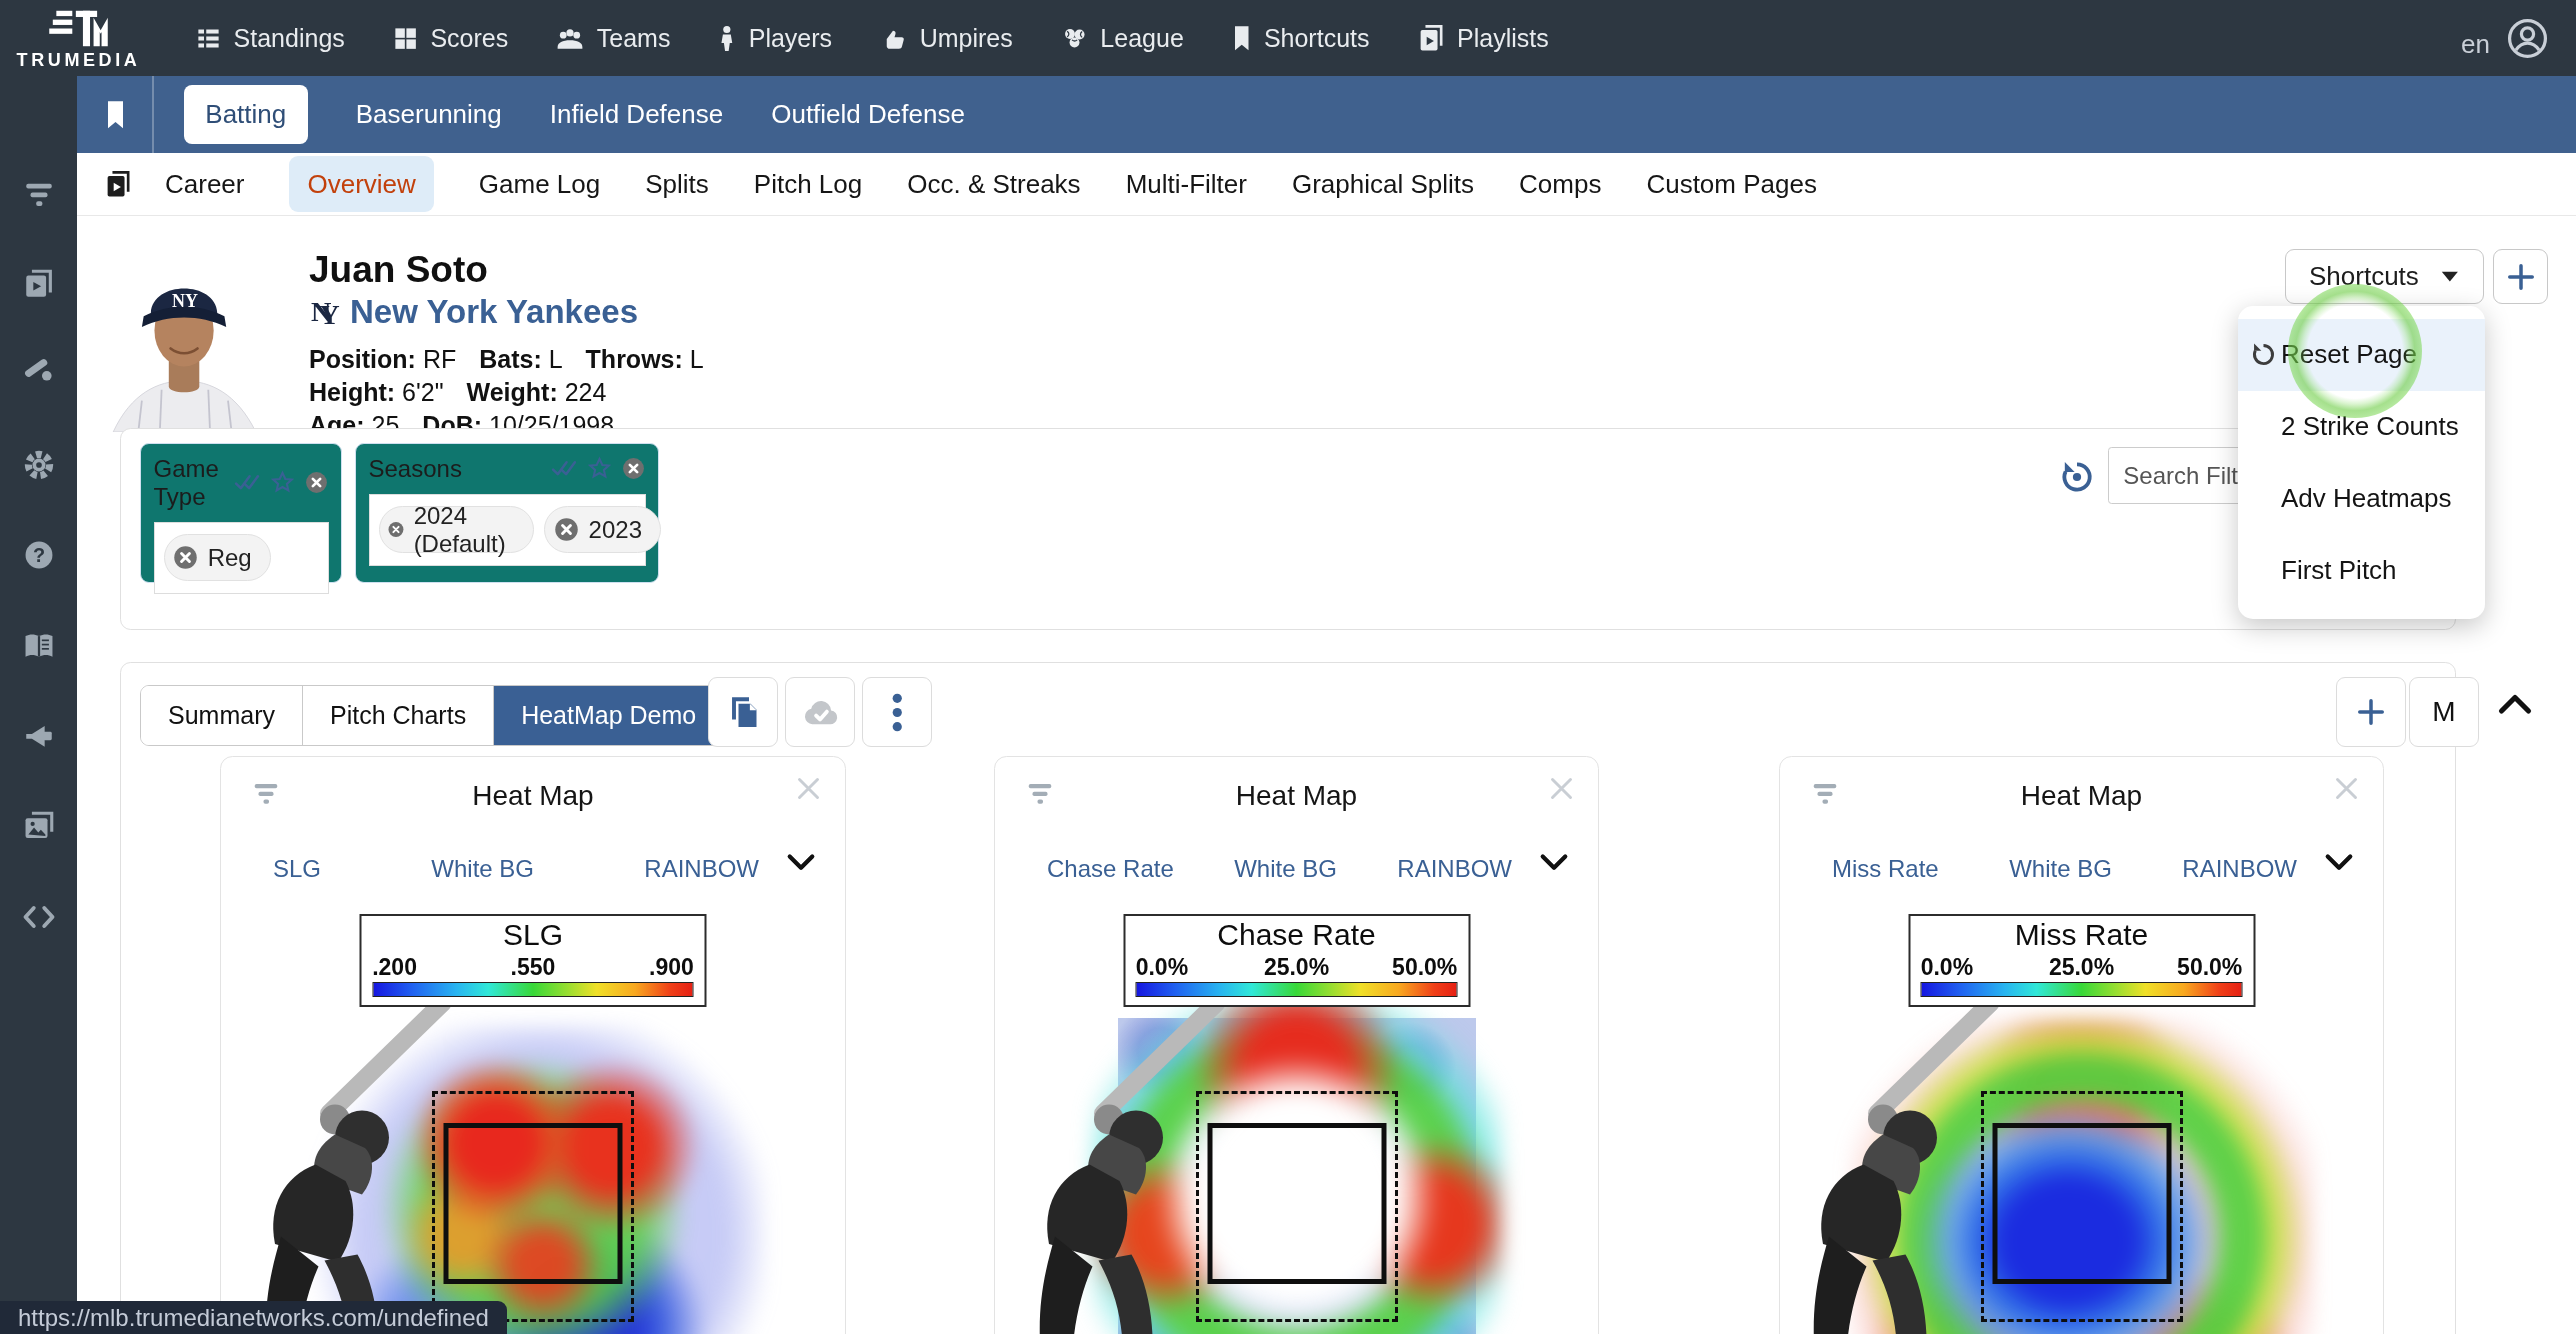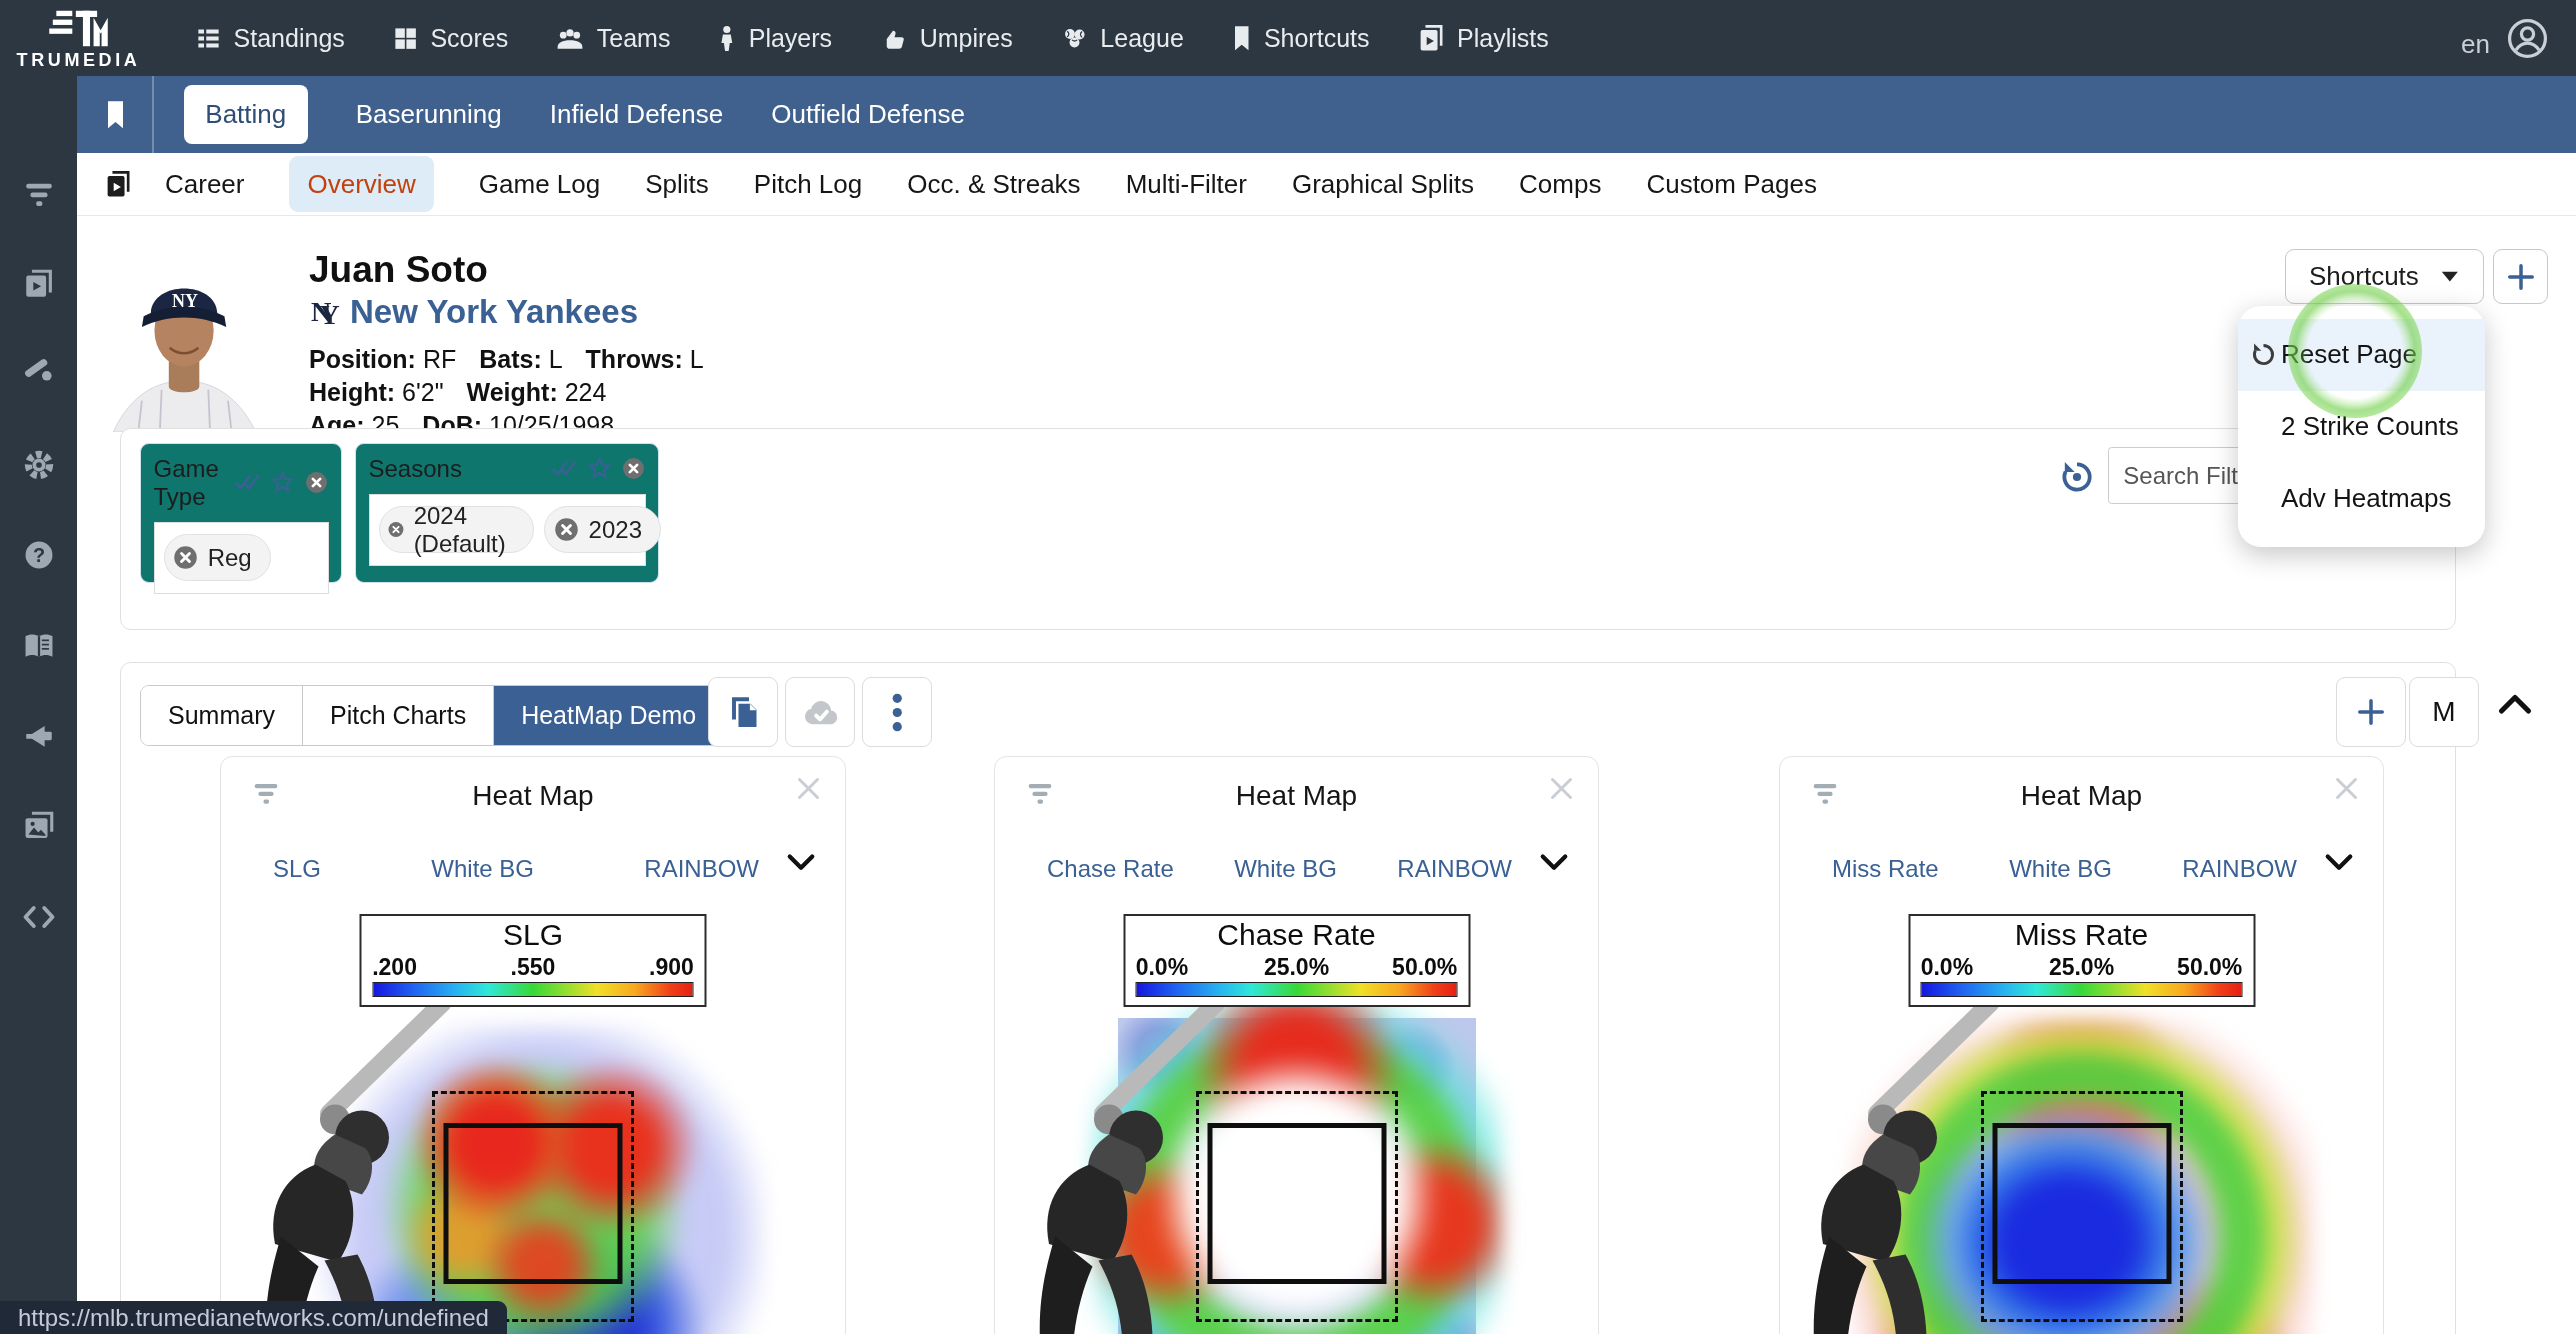--- a/index.html
+++ b/index.html
@@ -42,21 +42,21 @@
   .pname{position:absolute;left:309px;top:249px;font-size:37px;font-weight:bold;color:#101010;}
   .pteam{position:absolute;left:309px;top:293px;display:flex;align-items:center;gap:9px;font-size:33px;font-weight:bold;color:#3a6094;}
   .pdetails{position:absolute;left:309px;top:343px;font-size:25px;color:#111;line-height:33px;}
   .pdetails b{font-weight:bold;}
   .pdetails .v{margin-right:23px;}
 
   
   .btn{background:#fff;border:1.8px solid #c8c8c8;border-radius:9px;display:flex;align-items:center;justify-content:center;cursor:pointer;}
   .shortcuts-btn{position:absolute;left:2285px;top:249px;width:199px;height:55px;gap:21.5px;font-size:26px;color:#1d1d1d;}
   .add-page-btn{position:absolute;left:2493px;top:249px;width:55px;height:55px;color:#3a6094;}
-  .menu{position:absolute;left:2238px;top:306px;width:247px;background:#fff;border-radius:23px;box-shadow:0 7.2px 27px rgba(0,0,0,.22);padding:12.5px 0;z-index:40;}
+  .menu{position:absolute;left:2238px;top:306px;width:247px;background:#fff;border-radius:15px;box-shadow:0 7.2px 27px rgba(0,0,0,.22);padding:12.5px 0;z-index:40;}
   .menu-item{height:72px;display:flex;align-items:center;padding-left:43px;font-size:26px;color:#141414;cursor:pointer;position:relative;}
   .menu-item.hl{background:#eaf2fb;}
   .menu-item .reset-ic{position:absolute;left:10.7px;top:21.5px;}
   .click-ring{position:absolute;left:2288px;top:284px;width:134px;height:134px;border-radius:50%;z-index:41;pointer-events:none;
      background:radial-gradient(circle,rgba(255,255,255,0) 50%,rgba(126,217,87,.28) 56%,rgba(110,205,70,.62) 63%,rgba(126,217,87,.55) 72%,rgba(160,230,130,.25) 79%,rgba(255,255,255,0) 85%);}
 
   
   .fpanel{position:absolute;left:120px;top:428px;width:2336px;height:202px;border:1.8px solid #e0e0e0;border-radius:10.7px;background:#fff;}
   .fgroup{position:absolute;top:14.3px;height:140px;background:#0f766e;border:1.8px solid #cfe0f0;border-radius:9px;padding:10.7px 12.5px;}
   .fg-gametype{left:19px;width:202px;}
@@ -390,20 +390,23 @@
           <path d="M4.2 2.8v6h6z" fill="#3c3c3c"></path>
         </svg>
       <span>Reset Page</span>
     </div>
     <div class="menu-item">
         <span>2 Strike Counts</span>
       </div>
     <div class="menu-item">
         <span>Adv Heatmaps</span>
       </div>
+    <div class="menu-item">
+        <span>First Pitch</span>
+      </div>
   </div>
   <div class="click-ring"></div>
 
   <div class="fpanel">
     <div class="fgroup fg-gametype">
       <div class="fg-head">
         <span class="fg-title">Game Type</span>
         <span class="fg-icons">
           <svg width="27" height="23" viewBox="0 0 26 22">
               <g fill="none" stroke="#3a6094" stroke-width="2.4" stroke-linecap="round" stroke-linejoin="round">

